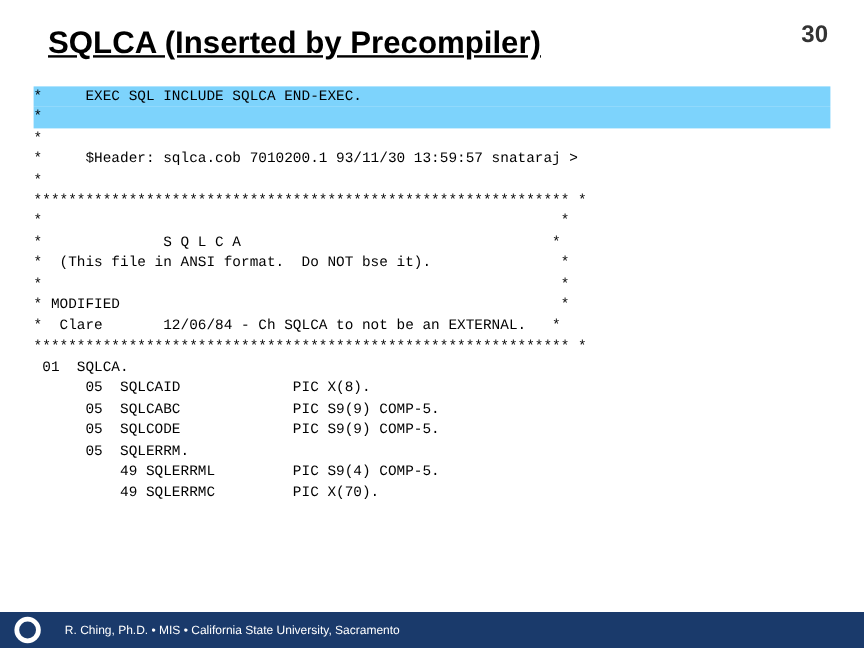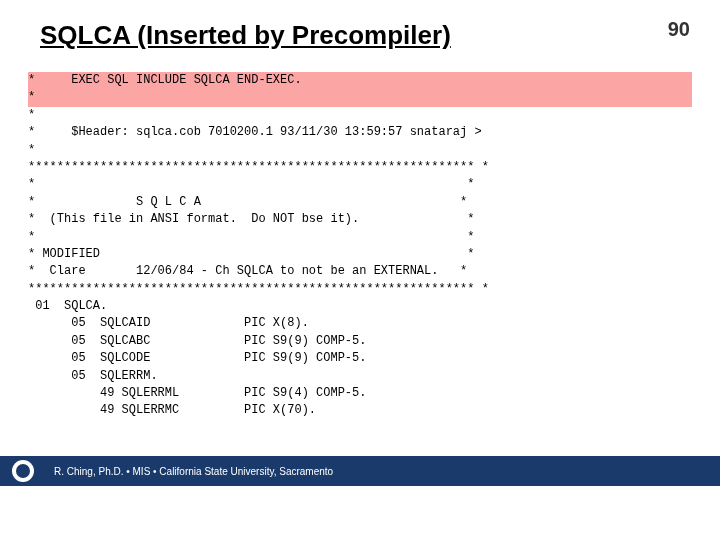--- a/index.html
+++ b/index.html
@@ -12,21 +12,21 @@
       width: 720px;
       height: 540px;
       background: #ffffff;
       font-family: Arial, sans-serif;
       overflow: hidden;
       position: relative;
     }
 
     .slide-container {
       width: 720px;
-      height: 486px;
+      height: 540px;
       background: #ffffff;
       position: relative;
     }
 
     .slide-number {
       position: absolute;
       top: 18px;
       right: 30px;
       font-size: 20px;
       font-weight: bold;
@@ -50,21 +50,21 @@
       right: 28px;
       bottom: 42px;
       font-family: 'Courier New', Courier, monospace;
       font-size: 12px;
       line-height: 1.45;
       color: #000000;
       white-space: pre;
     }
 
     .highlight-line {
-      background-color: #fca5a5;
+      background-color: #7dd3fc;
       display: block;
     }
 
     .footer {
       position: absolute;
       bottom: 0;
       left: 0;
       right: 0;
       height: 30px;
       background: #1a3a6b;
@@ -101,21 +101,21 @@
       display: block;
     }
   </style>
 </head>
 <body>
 
 <div class="slide-container">
 
   <div class="title">SQLCA (Inserted by Precompiler)</div>
 
-  <div class="slide-number">90</div>
+  <div class="slide-number">30</div>
 
   <div class="code-block" id="code-container"><span class="code-line highlight-line">*     EXEC SQL INCLUDE SQLCA END-EXEC.</span><span class="code-line highlight-line">*</span><span class="code-line">*</span><span class="code-line">*     $Header: sqlca.cob 7010200.1 93/11/30 13:59:57 snataraj &gt;</span><span class="code-line">*</span><span class="code-line">************************************************************** *</span><span class="code-line">*                                                            *</span><span class="code-line">*              S Q L C A                                    *</span><span class="code-line">*  (This file in ANSI format.  Do NOT bse it).               *</span><span class="code-line">*                                                            *</span><span class="code-line">* MODIFIED                                                   *</span><span class="code-line">*  Clare       12/06/84 - Ch SQLCA to not be an EXTERNAL.   *</span><span class="code-line">************************************************************** *</span><span class="code-line"> 01  SQLCA.</span><span class="code-line">      05  SQLCAID             PIC X(8).</span><span class="code-line">      05  SQLCABC             PIC S9(9) COMP-5.</span><span class="code-line">      05  SQLCODE             PIC S9(9) COMP-5.</span><span class="code-line">      05  SQLERRM.</span><span class="code-line">          49 SQLERRML         PIC S9(4) COMP-5.</span><span class="code-line">          49 SQLERRMC         PIC X(70).</span></div>
 
   <div class="footer">
     <div class="footer-logo">
       <div class="footer-logo-inner"></div>
     </div>
     <span class="footer-text">R. Ching, Ph.D. • MIS • California State University, Sacramento</span>
   </div>
 

